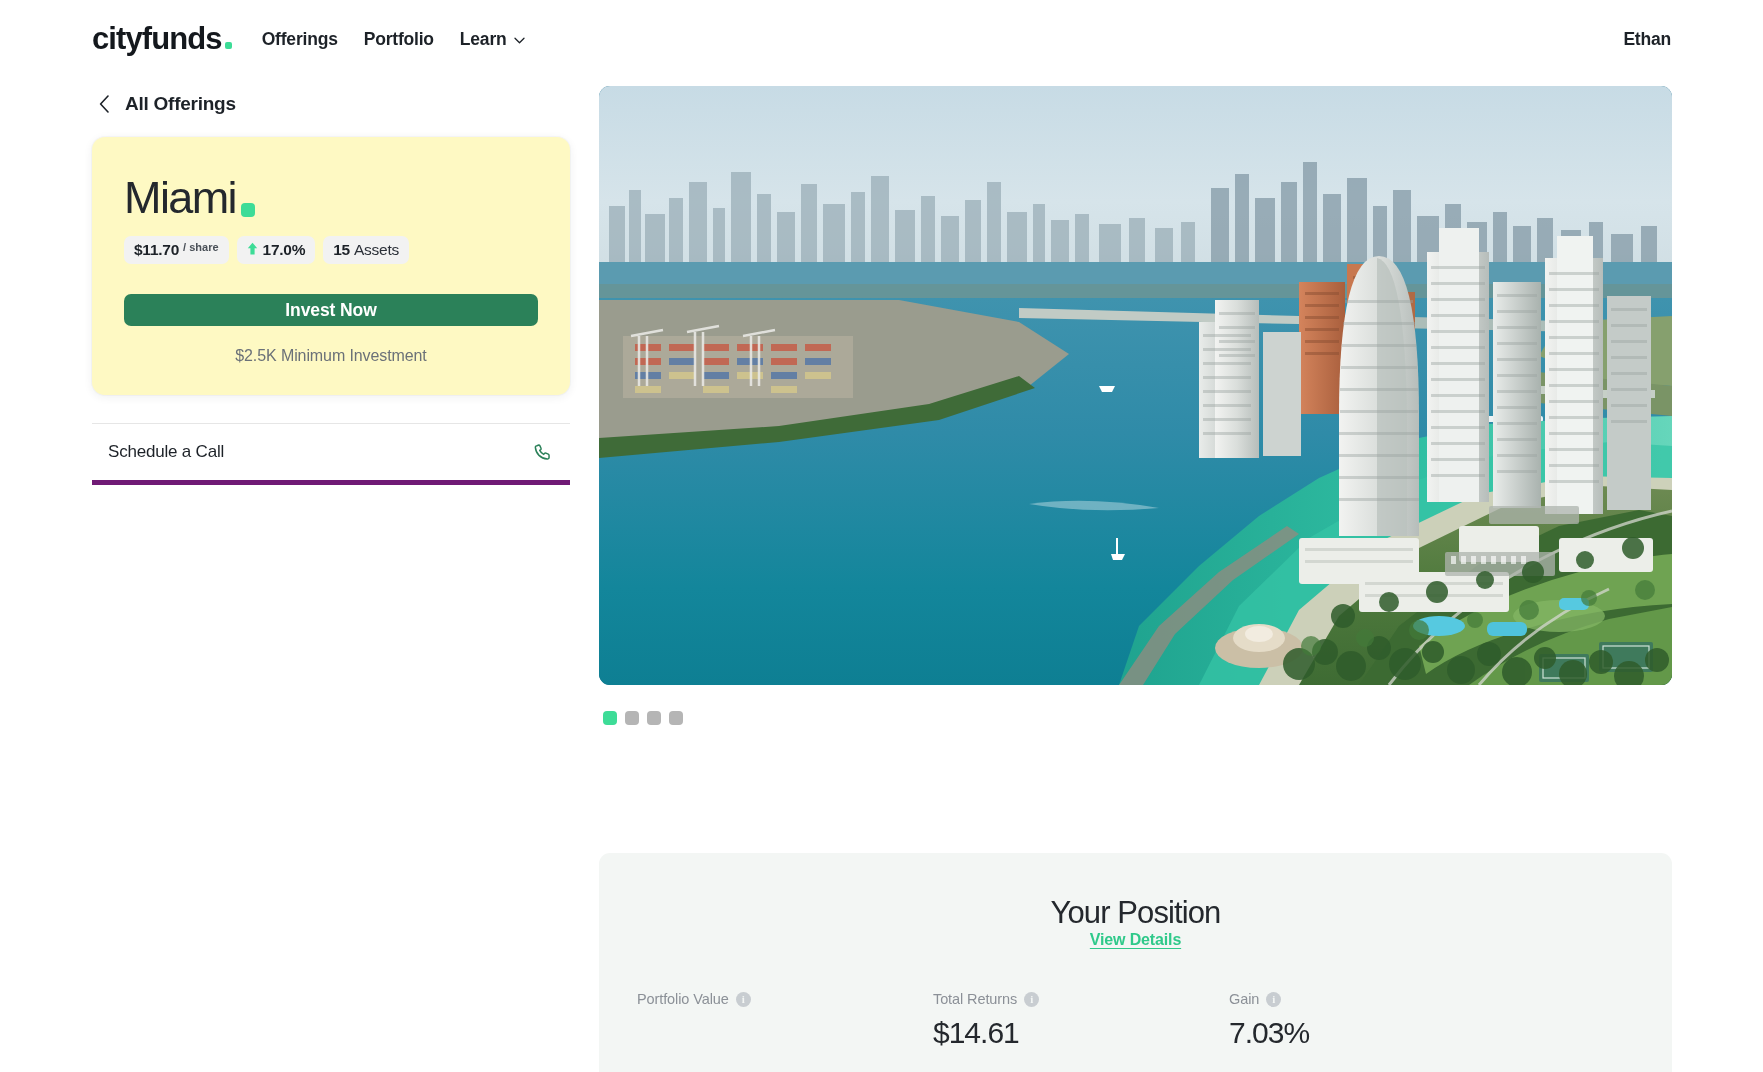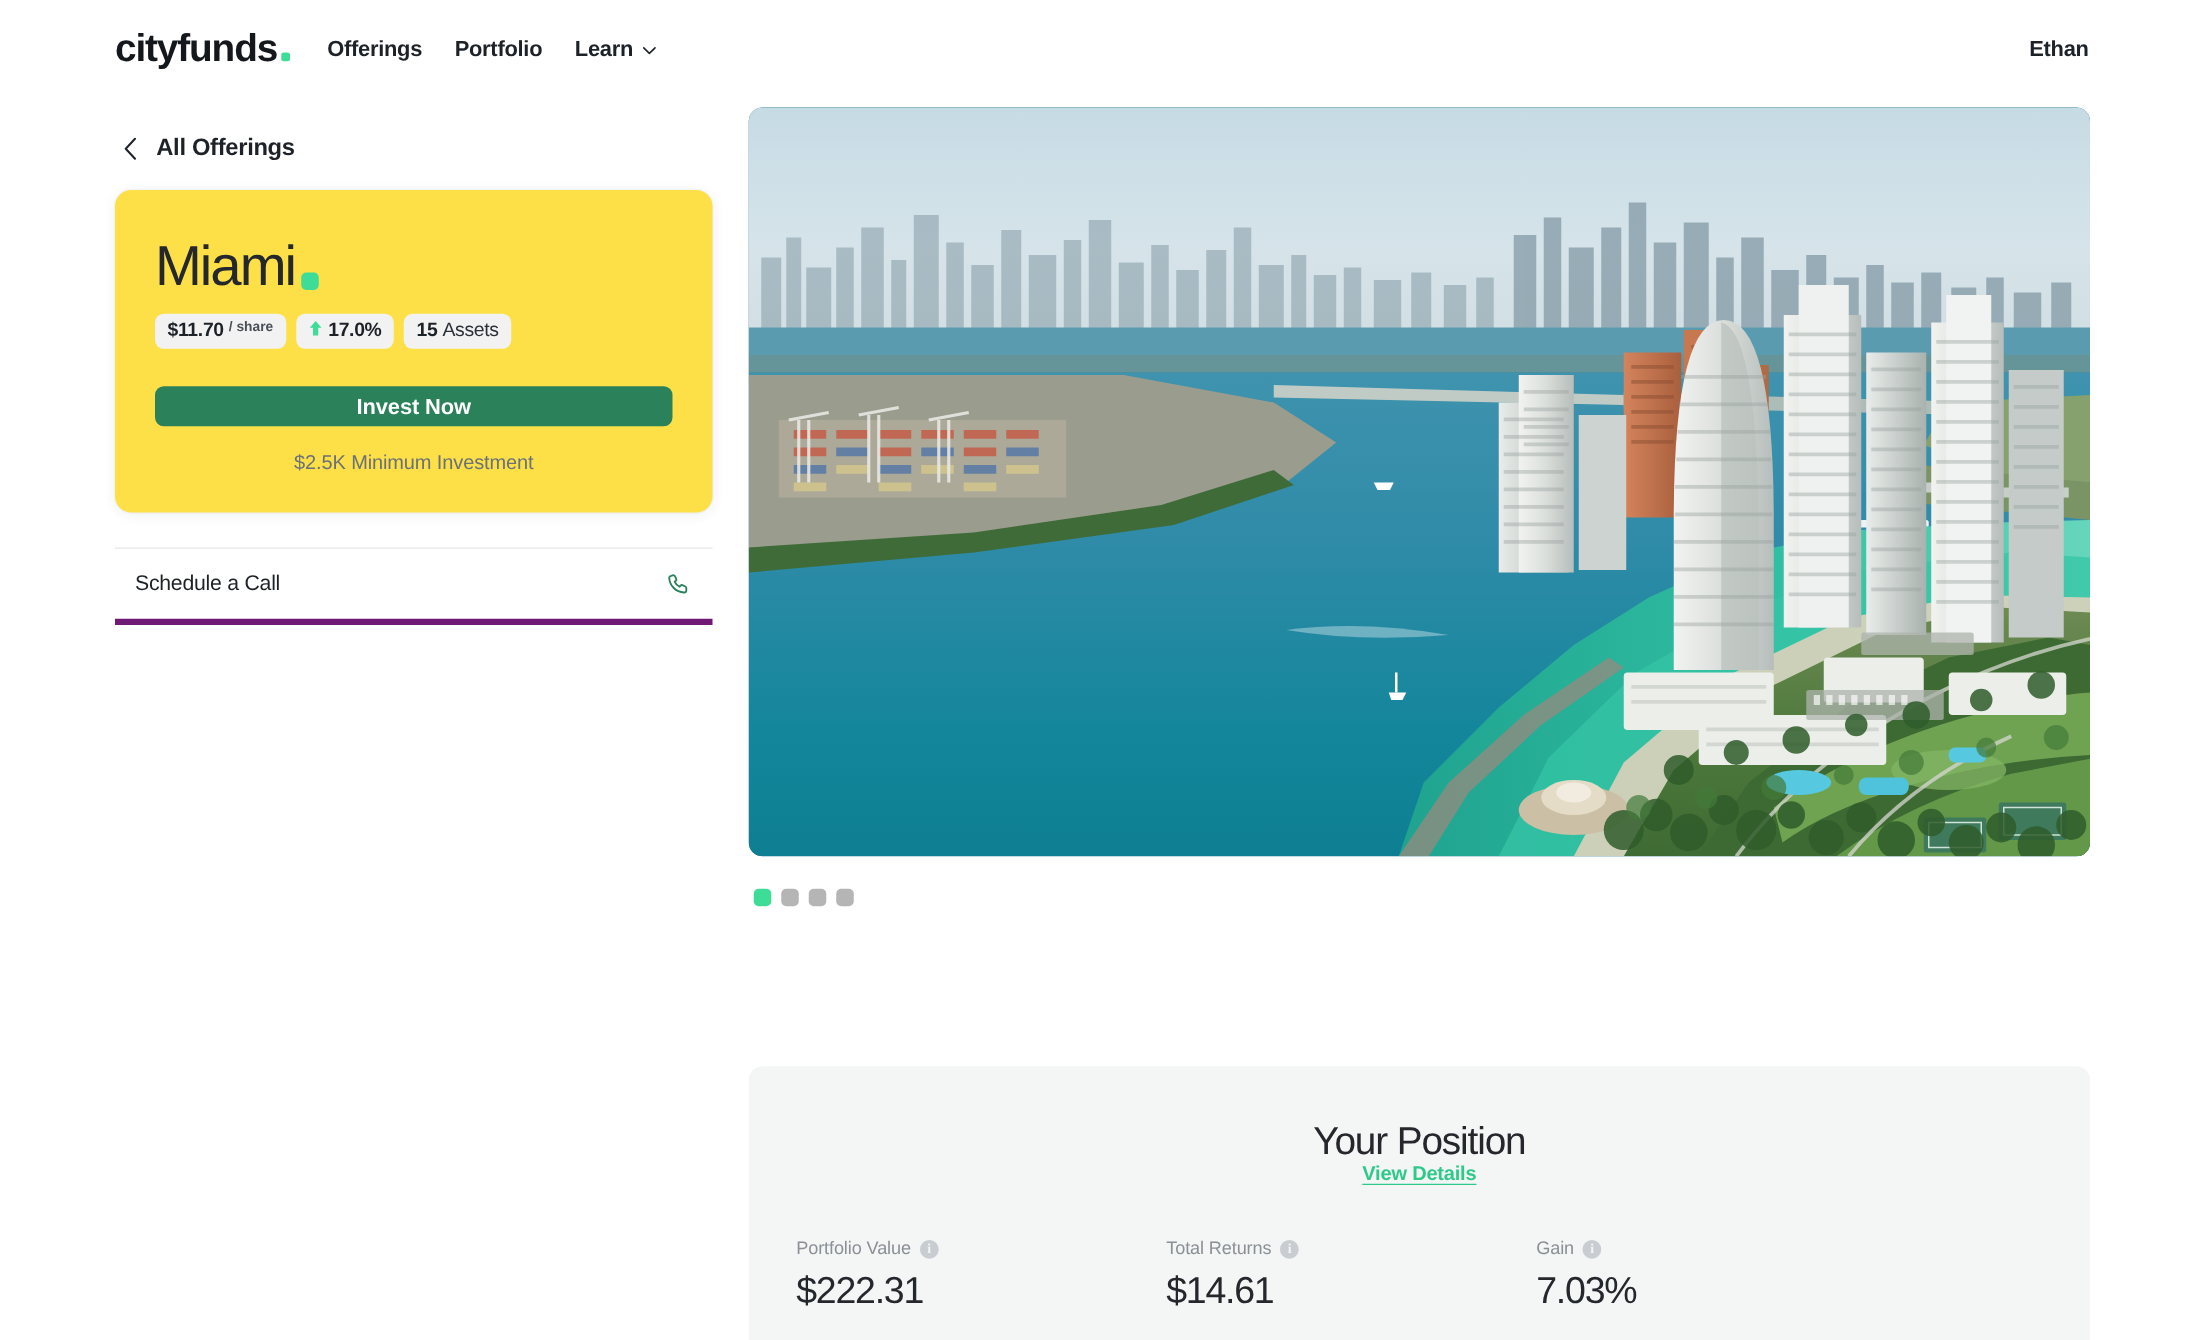--- a/index.html
+++ b/index.html
@@ -82,21 +82,21 @@
     position: relative;
     width: 1763px;
     height: 994px;
     background: #ffffff;
   }
 
   
   .leftcol {
     position: absolute;
     left: 92px;
-    top: 30px;
+    top: 15px;
     width: 478px;
   }
   .backrow {
     display: flex;
     align-items: center;
     gap: 15px;
     cursor: pointer;
     margin-bottom: 22px;
     padding-left: 7px;
   }
@@ -105,21 +105,21 @@
     display: block;
   }
   .back-label {
     font-size: 19px;
     font-weight: 700;
     color: #1d2228;
     letter-spacing: -0.25px;
   }
 
   .offer-card {
-    background: #fde047;
+    background: #fef9c3;
     border-radius: 13px;
     box-shadow: 0 2px 10px rgba(30,40,50,0.07), 0 0 0 1px rgba(30,40,50,0.028);
     padding: 38px 32px 30px 32px;
     width: 478px;
   }
   .city-title {
     display: flex;
     align-items: flex-end;
     margin-bottom: 16px;
   }
@@ -785,21 +785,20 @@
       <div class="pos-head">
         <div class="pos-title">Your Position</div>
         <div class="view-details">View Details</div>
       </div>
       <div class="metrics">
         <div class="metric">
           <div class="metric-label">
             <span>Portfolio Value</span>
             <span class="info-icon">i</span>
           </div>
-          <div class="metric-value">$222.31</div>
         </div>
         <div class="metric">
           <div class="metric-label">
             <span>Total Returns</span>
             <span class="info-icon">i</span>
           </div>
           <div class="metric-value">$14.61</div>
         </div>
         <div class="metric">
           <div class="metric-label">

